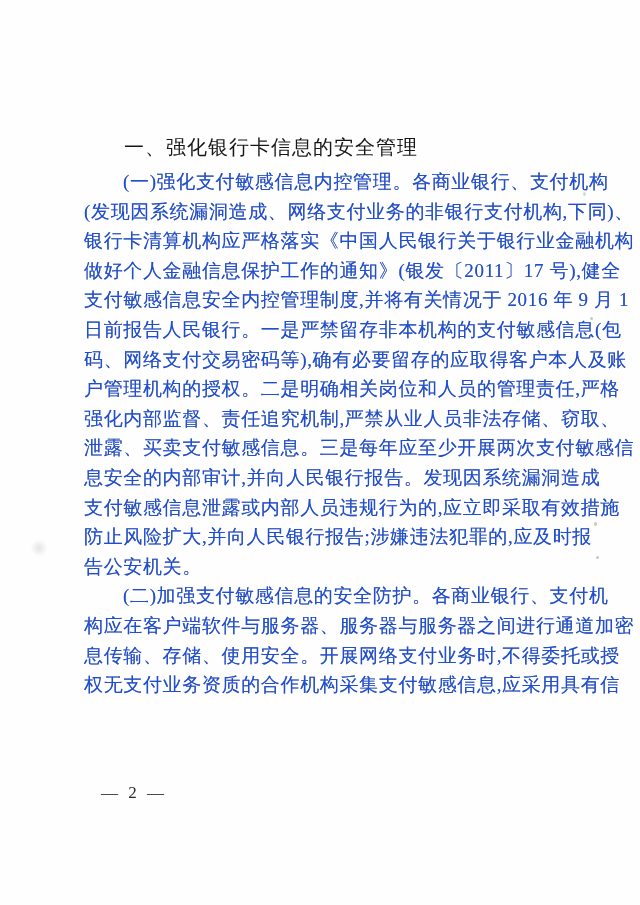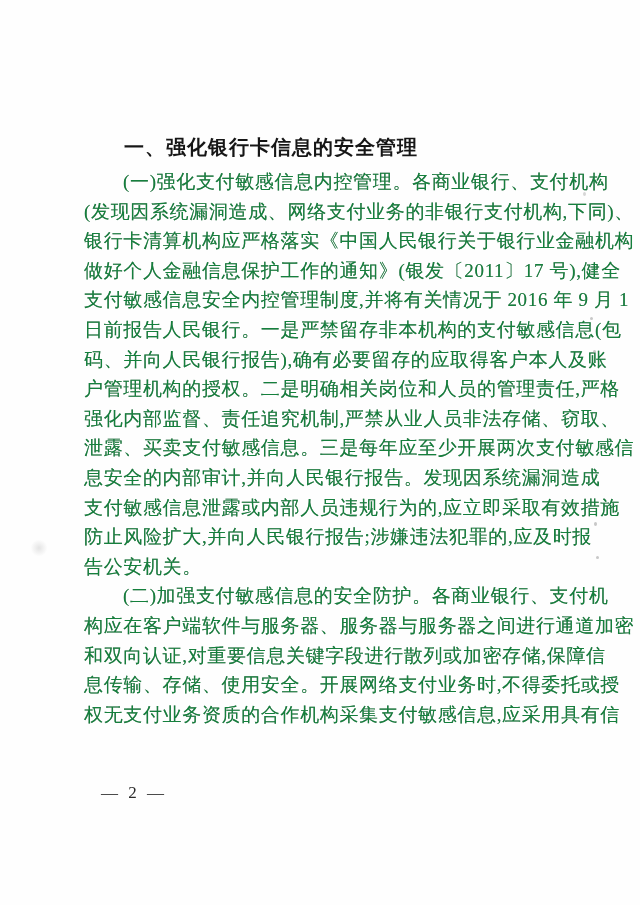--- a/index.html
+++ b/index.html
@@ -20,33 +20,33 @@
   .content {
     position: absolute;
     left: 84px;
     top: 132px;
     width: 474px;
   }
   .heading {
     margin: 0 0 4px 0;
     padding-left: 40px;
     font-family: "Liberation Sans", "DejaVu Sans", sans-serif;
-    font-weight: bold;
+    font-weight: normal;
     font-size: 20px;
     line-height: 31px;
     letter-spacing: 1px;
     color: #161616;
     white-space: nowrap;
   }
   .line {
     font-size: 19px;
     line-height: 29.6px;
     letter-spacing: 0.65px;
     white-space: nowrap;
-    color: #15803d;
+    color: #1d4ed8;
     text-shadow: 0 0 0.4px rgba(20,20,20,0.45);
   }
   .line.indent {
     padding-left: 39px;
   }
   .page-number {
     position: absolute;
     left: 101px;
     top: 783px;
     font-size: 17px;
@@ -79,31 +79,30 @@
 
 <div class="page">
   <div class="content">
     <h1 class="heading">一、强化银行卡信息的安全管理</h1>
     <div class="line indent">(一)强化支付敏感信息内控管理。各商业银行、支付机构</div>
     <div class="line">(发现因系统漏洞造成、网络支付业务的非银行支付机构,下同)、</div>
     <div class="line">银行卡清算机构应严格落实《中国人民银行关于银行业金融机构</div>
     <div class="line">做好个人金融信息保护工作的通知》(银发〔2011〕17 号),健全</div>
     <div class="line">支付敏感信息安全内控管理制度,并将有关情况于 2016 年 9 月 1</div>
     <div class="line">日前报告人民银行。一是严禁留存非本机构的支付敏感信息(包</div>
-    <div class="line">码、并向人民银行报告),确有必要留存的应取得客户本人及账</div>
+    <div class="line">码、网络支付交易密码等),确有必要留存的应取得客户本人及账</div>
     <div class="line">户管理机构的授权。二是明确相关岗位和人员的管理责任,严格</div>
     <div class="line">强化内部监督、责任追究机制,严禁从业人员非法存储、窃取、</div>
     <div class="line">泄露、买卖支付敏感信息。三是每年应至少开展两次支付敏感信</div>
     <div class="line">息安全的内部审计,并向人民银行报告。发现因系统漏洞造成</div>
     <div class="line">支付敏感信息泄露或内部人员违规行为的,应立即采取有效措施</div>
     <div class="line">防止风险扩大,并向人民银行报告;涉嫌违法犯罪的,应及时报</div>
     <div class="line">告公安机关。</div>
     <div class="line indent">(二)加强支付敏感信息的安全防护。各商业银行、支付机</div>
     <div class="line">构应在客户端软件与服务器、服务器与服务器之间进行通道加密</div>
-    <div class="line">和双向认证,对重要信息关键字段进行散列或加密存储,保障信</div>
     <div class="line">息传输、存储、使用安全。开展网络支付业务时,不得委托或授</div>
     <div class="line">权无支付业务资质的合作机构采集支付敏感信息,应采用具有信</div>
   </div>
 
   <div class="page-number">— 2 —</div>
 
   <div class="speck s1"></div>
   <div class="speck s2"></div>
   <div class="speck s3"></div>
   <div class="speck s4"></div>

